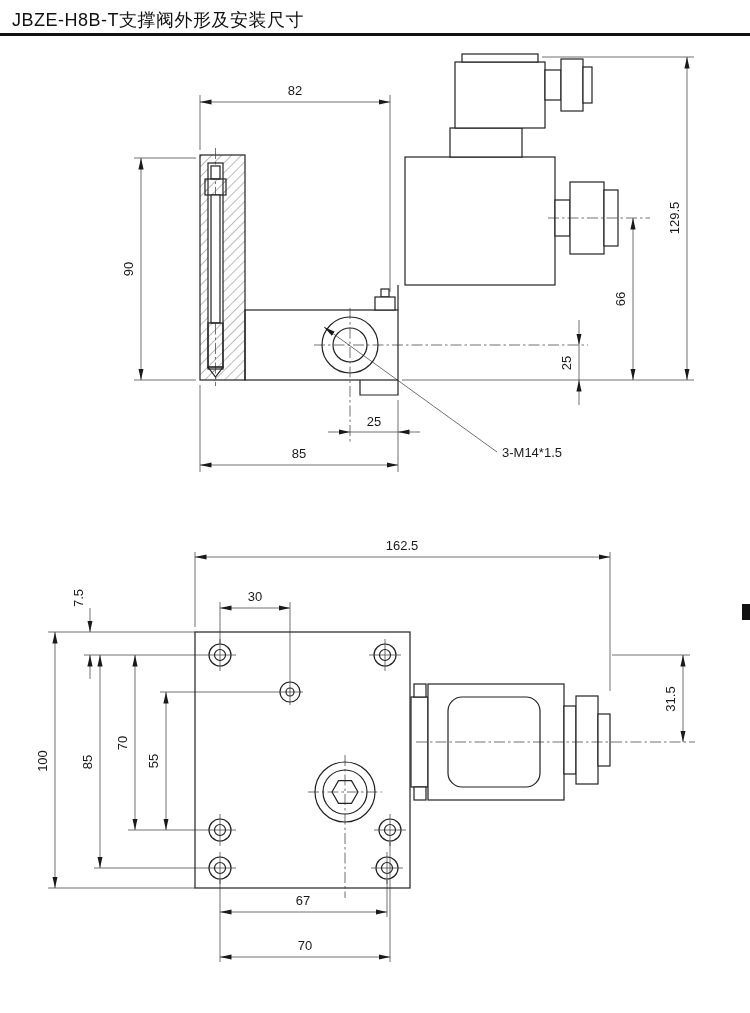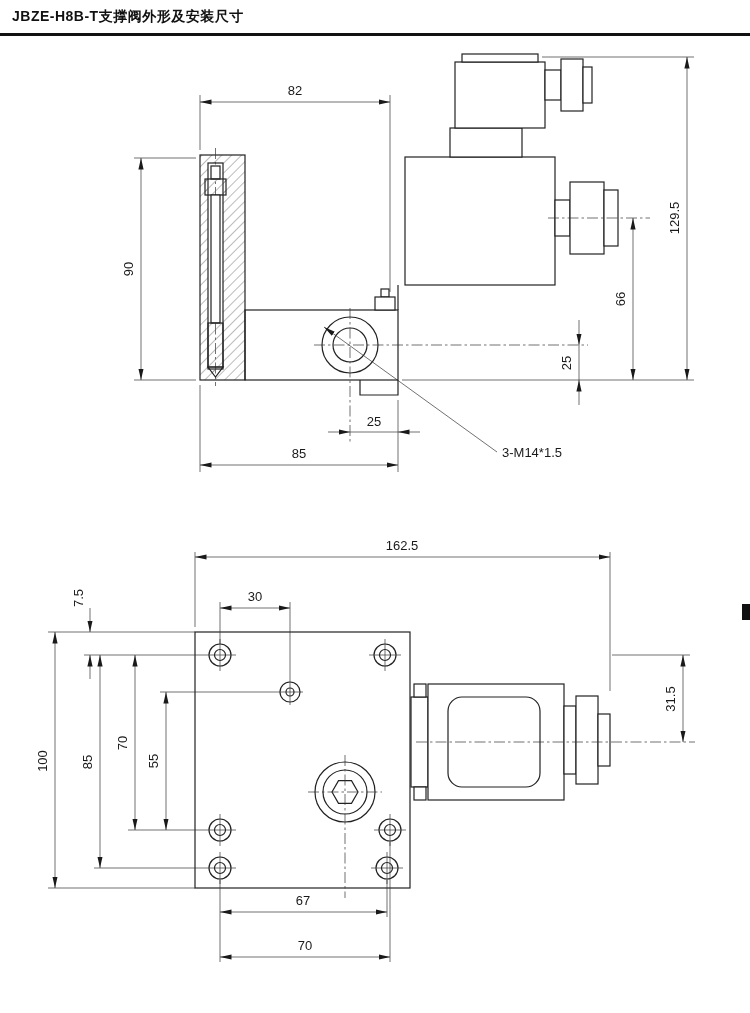--- a/index.html
+++ b/index.html
@@ -2,21 +2,21 @@
 <html><head>
 <meta charset="utf-8">
 <style>
   html,body { margin:0; padding:0; }
   body {
     width:750px; height:1013px; background:#ffffff; position:relative;
     font-family:"Liberation Sans", sans-serif; overflow:hidden;
   }
   .titlebar {
     position:absolute; top:8px; left:12px;
-    font-size:14px; font-weight:bold; color:#111; letter-spacing:0.5px;text-align:right;
+    font-size:18px; font-weight:normal; color:#111; letter-spacing:0.5px;text-align:right;
   }
   .rule { position:absolute; top:33px; left:0; width:750px; height:3px; background:#111; }
   svg { position:absolute; top:0; left:0; }
   svg text { font-family:"Liberation Sans", sans-serif; font-size:13px; fill:#1a1a1a; }
   .ol { stroke:#222; stroke-width:1.2; fill:none; }           
   .olf { stroke:#222; stroke-width:1.2; fill:#ffffff; }       
   .hl { stroke:#222; stroke-width:1.2; }                      
   .tl { stroke:#333; stroke-width:0.7; fill:none; }           
   .cl { stroke:#333; stroke-width:0.7; fill:none; stroke-dasharray:11 3 2.5 3; } 
 </style>

